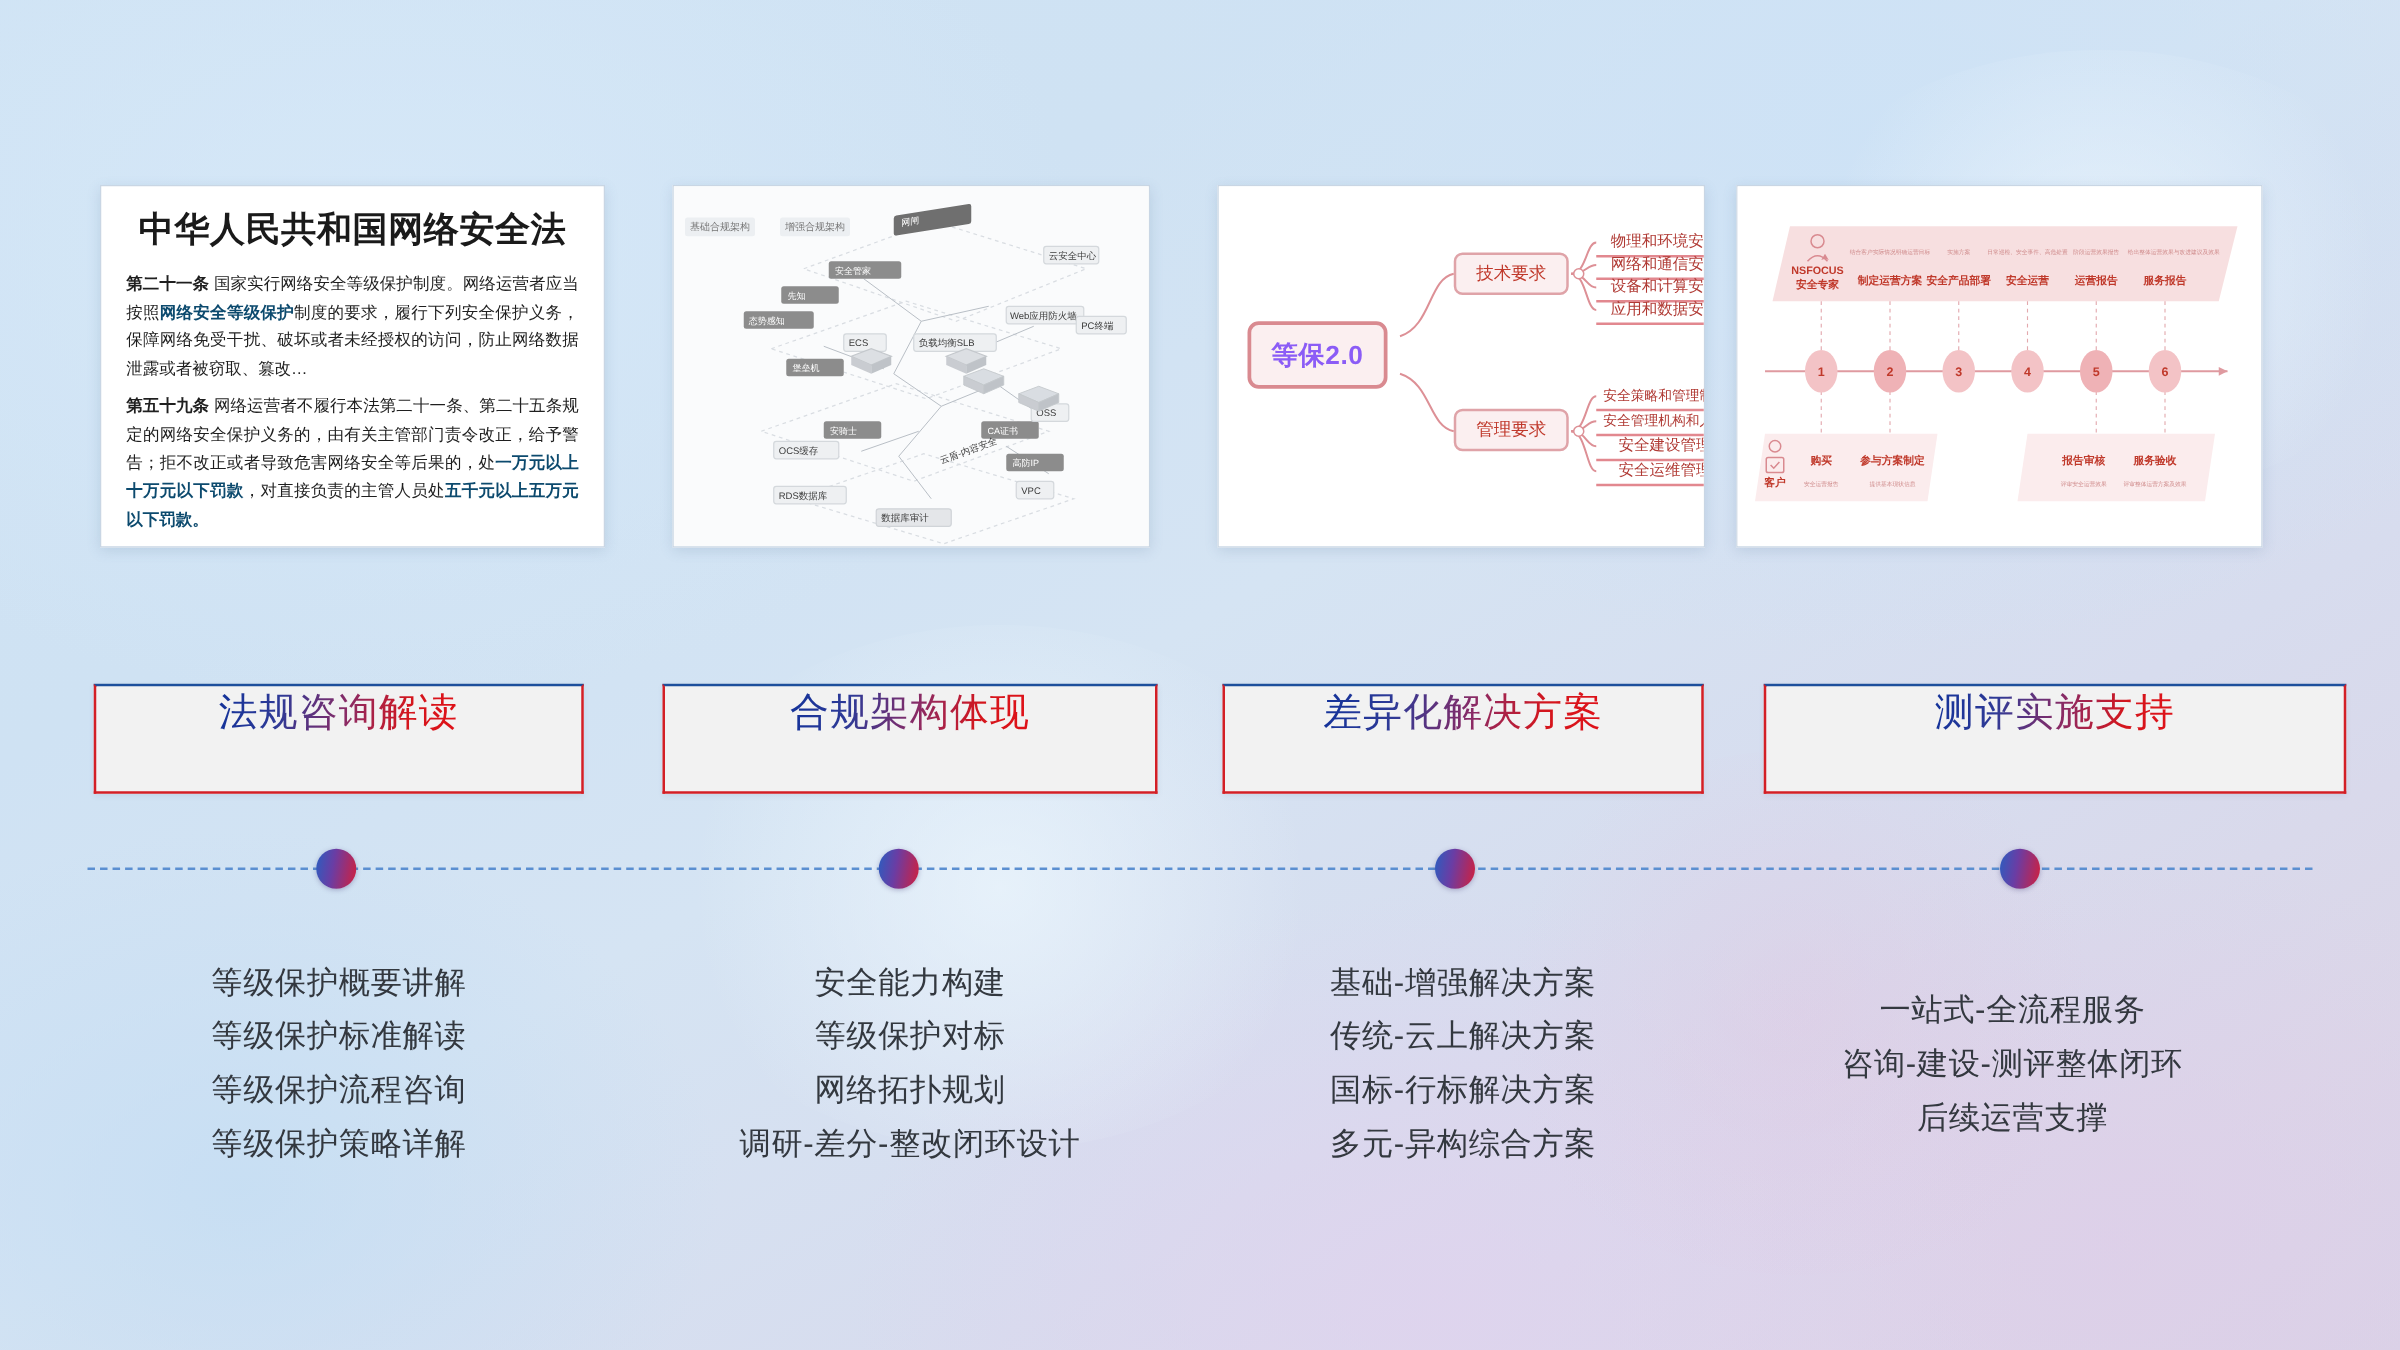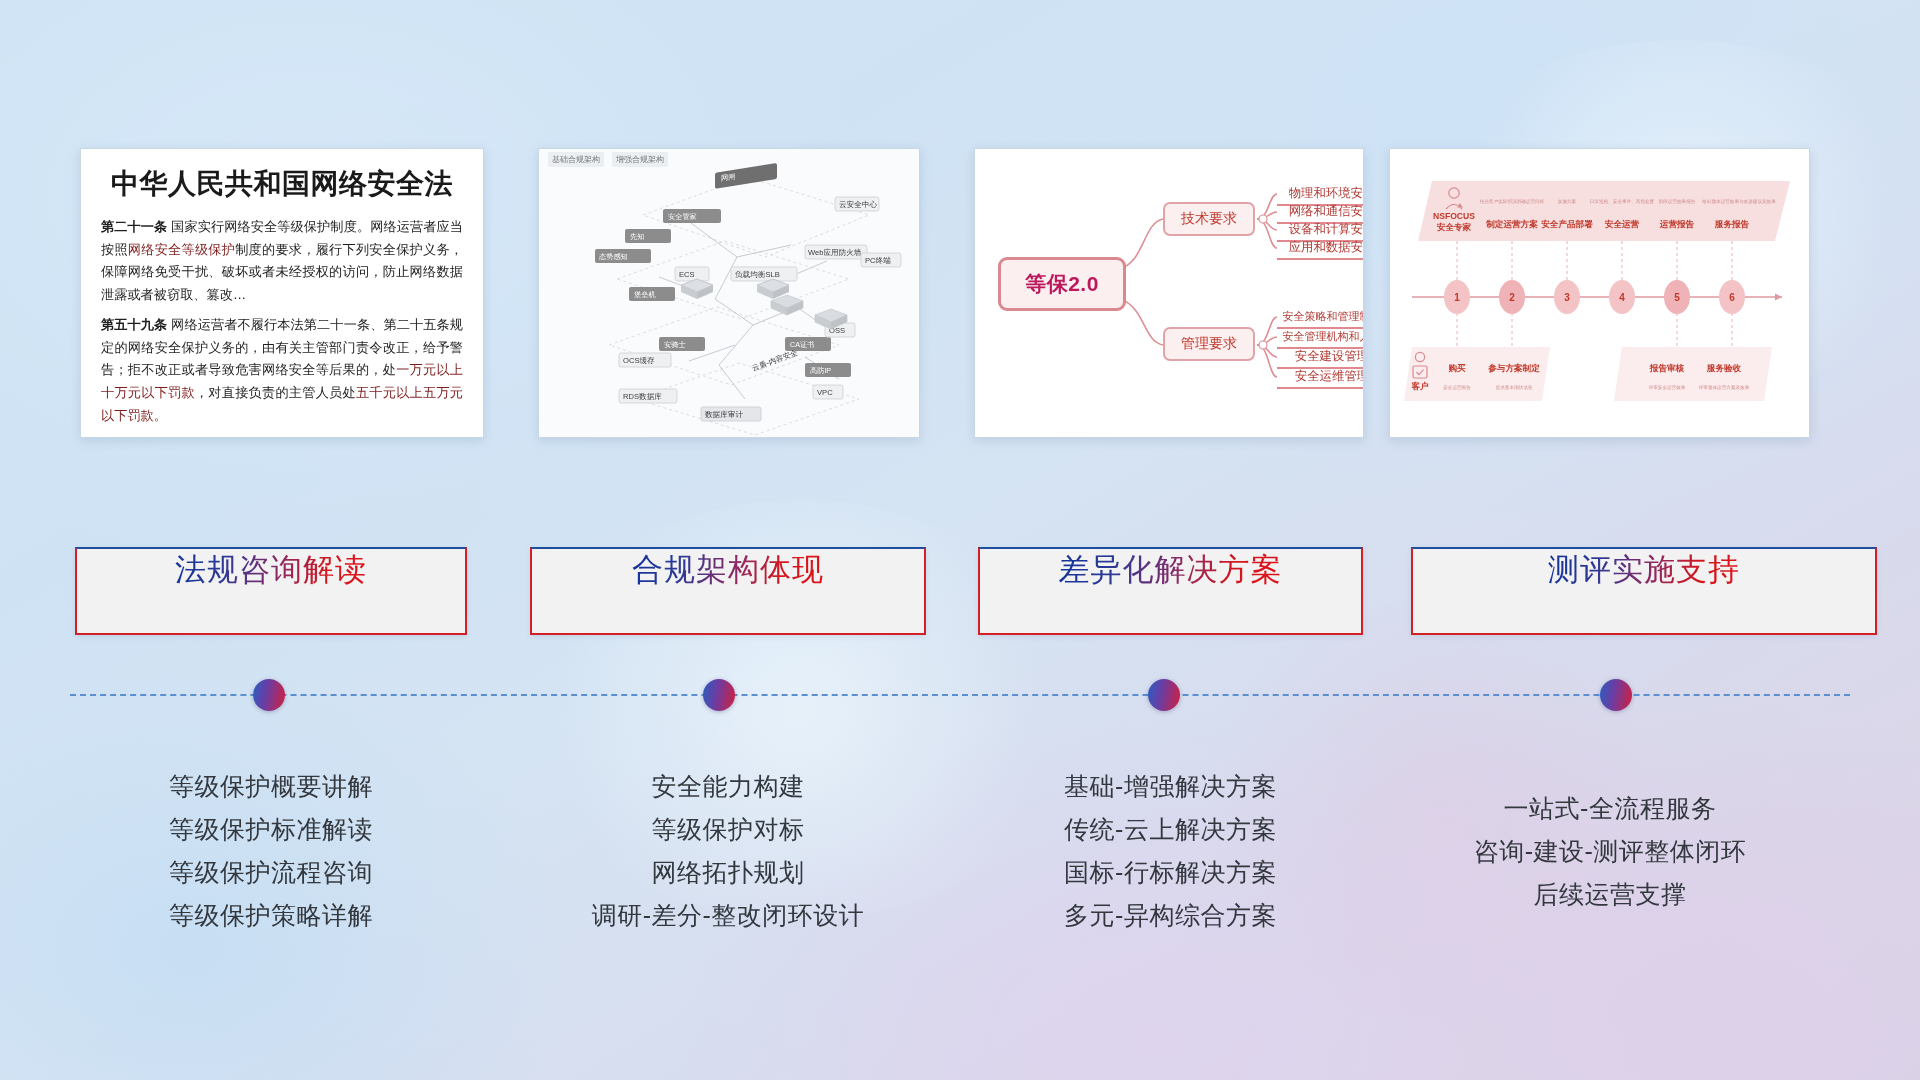--- a/index.html
+++ b/index.html
@@ -41,37 +41,37 @@
 
   
   .law { padding: 16px 20px 10px 20px; }
   .law-title {
     text-align: center; font-weight: bold; font-size: 28px; color: #1a1a1a;
     letter-spacing: .5px; margin-bottom: 13px;
   }
   .law-p { font-size: 13.2px; line-height: 1.72; color: #1f1f1f; text-align: justify; }
   .law-p + .law-p { margin-top: 7px; }
   .law-art { font-weight: bold; }
-  .hl { color: #7f1d1d; }
+  .hl { color: #0c4a6e; font-weight: bold; }
 
   
   .arch { position: relative; width: 100%; height: 100%; background: #fafbfc; }
-  .arch .tabs { position: absolute; left: 9px; top: 3px; display: flex; gap: 8px; }
+  .arch .tabs { position: absolute; left: 9px; top: 25px; display: flex; gap: 20px; }
   .arch .tab { font-size: 8px; color: #777; background: #eceff2; padding: 2px 4px; border-radius: 2px; }
   .arch svg { position: absolute; left: 0; top: 0; }
   .nodelbl { font-size: 7.2px; fill: #fff; }
   .nodelbl-d { font-size: 7.6px; fill: #3c3c3c; }
 
   
   .mind { position: relative; width: 100%; height: 100%; background: #fff; }
   .mm-root {
-    position: absolute; left: 23px; top: 108px; width: 128px; height: 54px;
+    position: absolute; left: 23px; top: 108px; width: 112px; height: 54px;
     border: 3px solid #d98a90; border-radius: 9px; background: #fbeff0;
     display: flex; align-items: center; justify-content: center;
-    color: #be185d; font-size: 21px; font-weight: 600; letter-spacing: .5px;
+    color: #8b5cf6; font-size: 21px; font-weight: 600; letter-spacing: .5px;
   }
   .mm-mid {
     position: absolute; width: 92px; height: 34px;
     border: 2px solid #dfa3a8; border-radius: 7px; background: #fbeff0;
     display: flex; align-items: center; justify-content: center;
     color: #c0392b; font-size: 14px;
   }
   .mm-mid.m1 { left: 188px; top: 53px; }
   .mm-mid.m2 { left: 188px; top: 178px; }
   .mm-leaf {

